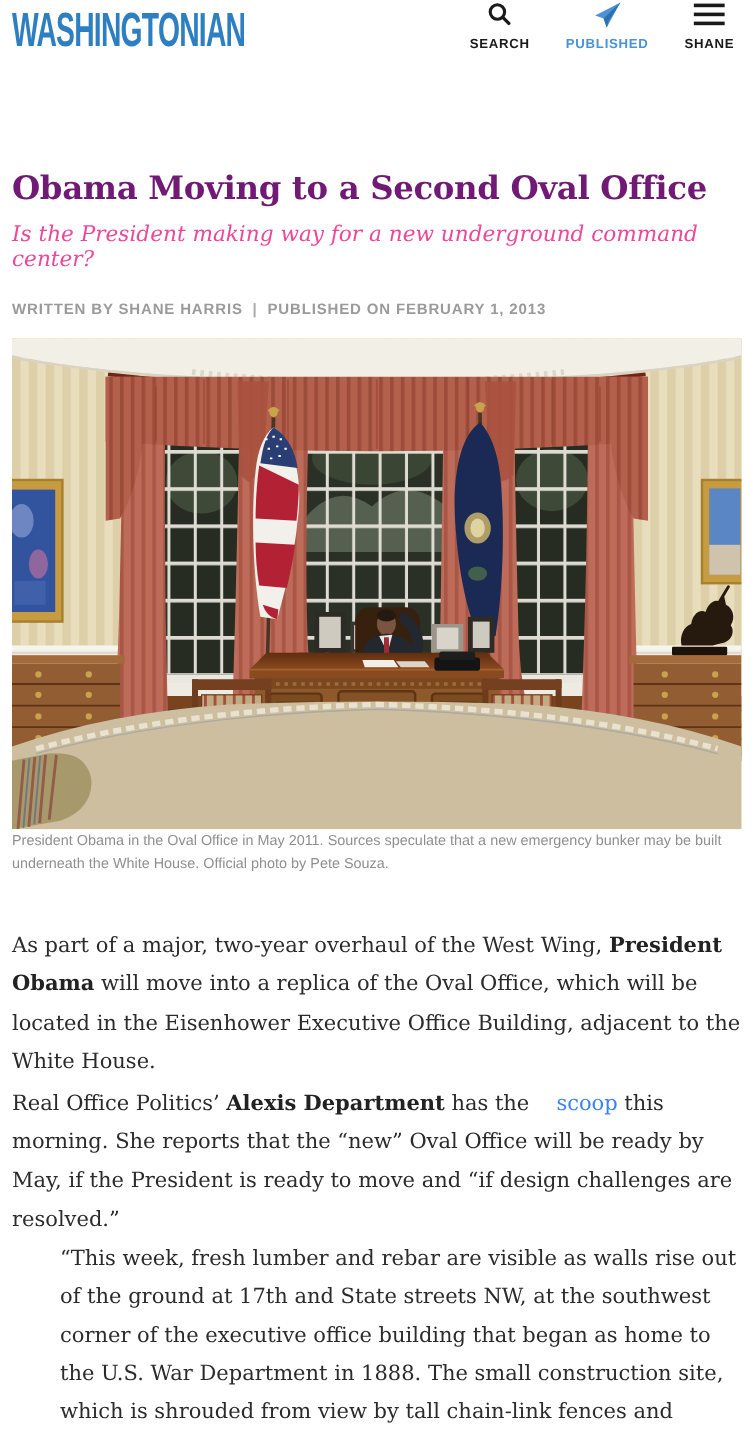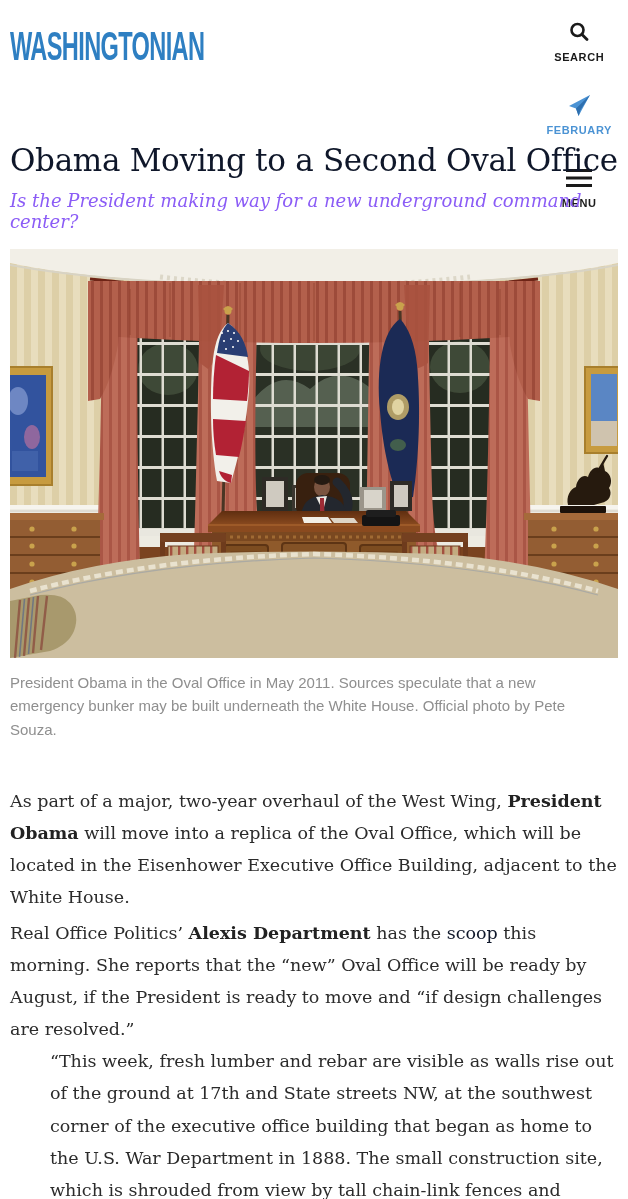--- a/index.html
+++ b/index.html
@@ -5,69 +5,69 @@
   * { margin:0; padding:0; box-sizing:border-box; }
   html,body { background:#ffffff; }
   body {
     width:628px; margin:0 auto;
     font-family:"Liberation Sans", sans-serif;
     color:#2d2d2d;
   }
   .page { width:628px; padding:0 10px; }
 
   
-  header { display:flex; justify-content:space-between; align-items:flex-start; padding-top:20px; height:100px; }
+  header { display:flex; justify-content:space-between; align-items:flex-start; height:100px; }
   .logo { text-decoration:none; display:block; margin-top:6px; cursor:pointer; }
   .logo-text{
     display:inline-block; font-family:"Liberation Sans", sans-serif;
     font-weight:bold; font-size:38px; line-height:1; color:#2e7fc2;
     letter-spacing:-1px; transform:scaleX(0.62) scaleY(1.05); transform-origin:left top;
     white-space:nowrap; text-transform:uppercase;
   }
-  nav { display:flex; gap:30px; padding-right:6px;flex-direction:column; }
+  nav { display:flex; gap:30px; padding-right:6px; }
   .nav-item { display:flex; flex-direction:column; align-items:center; gap:7px; text-decoration:none; cursor:pointer; }
   .nav-label { font-size:11px; font-weight:bold; letter-spacing:.6px; color:#1a1a1a; }
   .nav-item.subscribe .nav-label { color:#4b93d4; }
   .nav-icon { height:24px; display:flex; align-items:center; }
 
   
   h1 {
     margin-top:42px;
     font-family:"DejaVu Serif","Liberation Serif",serif;
-    font-weight:normal; font-size:31px; letter-spacing:-0.3px; color:#0f172a;
+    font-weight:bold; font-size:27px; letter-spacing:-0.3px; color:#701a75;
     white-space:nowrap;
   }
   .subtitle {
     margin-top:12px;
     font-family:"DejaVu Serif","Liberation Serif",serif;
-    font-style:italic; font-size:18px; color:#8b5cf6;
+    font-style:italic; font-size:18px; color:#ec4899;
   }
   .byline {
     margin-top:24px; font-size:12.5px; font-weight:bold; letter-spacing:.7px;
     color:#9a9a9a; text-transform:uppercase;
   }
   .byline .sep { margin:0 4px; color:#aaaaaa; }
 
   
   figure { margin-top:17px; }
   .hero { width:608px; height:409px; overflow:hidden; background:#e7dcba; }
   .hero svg { display:block; }
   figcaption {
-    margin-top:13px; font-size:15px; line-height:1.55; color:#8f8f8f; max-width:600px;
+    font-size:12px; line-height:1.55; color:#8f8f8f; max-width:600px;
   }
 
   
   .body-text {
     margin-top:44px;
     font-family:"DejaVu Serif","Liberation Serif",serif;
     font-size:17.5px; line-height:1.84; color:#2b2b2b;
   }
   .body-text p.sp { margin-bottom:3px; }
   .body-text strong { font-weight:bold; color:#222222; }
-  .body-text a.link { color:#0f172a; text-decoration:none; cursor:pointer; }
+  .body-text a.link { color:#3b82f6; text-decoration:none; cursor:pointer;margin-left:17px; }
   blockquote { margin-left:40px; }
 </style>
 </head>
 <body>
 
 <div class="page">
 
   <header>
     <a class="logo">
       <span class="logo-text">Washingtonian</span>
@@ -82,39 +82,46 @@
         </span>
         <span class="nav-label">SEARCH</span>
       </a>
       <a class="nav-item subscribe">
         <span class="nav-icon">
           <svg width="26" height="24" viewBox="0 0 26 24">
               <path d="M24,2 L3,13 L10,15.4 L12.6,23 L16,16.6 L24,2 Z" fill="#4b93d4"></path>
               <path d="M24,2 L10,15.4 L12.6,23 L14.2,17.6 Z" fill="#2e6fae"></path>
             </svg>
         </span>
-        <span class="nav-label">FEBRUARY</span>
+        <span class="nav-label">PUBLISHED</span>
       </a>
       <a class="nav-item">
         <span class="nav-icon">
           <svg width="26" height="20" viewBox="0 0 26 20">
               <rect x="0" y="1" width="26" height="3" fill="#1a1a1a"></rect>
               <rect x="0" y="8.5" width="26" height="3" fill="#1a1a1a"></rect>
               <rect x="0" y="16" width="26" height="3" fill="#1a1a1a"></rect>
             </svg>
         </span>
-        <span class="nav-label">MENU</span>
+        <span class="nav-label">SHANE</span>
       </a>
     </nav>
   </header>
 
   <main>
     <h1>Obama Moving to a Second Oval Office</h1>
     <p class="subtitle">Is the President making way for a new underground command center?</p>
 
+    <div class="byline">
+      <span>WRITTEN BY</span>
+      <span>SHANE HARRIS</span>
+      <span class="sep">|</span>
+      <span>PUBLISHED ON</span>
+      <span>FEBRUARY 1, 2013</span>
+    </div>
 
     <figure>
       <div class="hero">
         <svg width="608" height="409" viewBox="0 0 608 409">
           <defs>
             <pattern id="wp" width="14" height="12" patternUnits="userSpaceOnUse">
               <rect width="14" height="12" fill="#e8ddbd"></rect>
                 <rect width="7" height="12" fill="#ddcfa7"></rect>
             </pattern>
             <pattern id="curt" width="9" height="10" patternUnits="userSpaceOnUse">
@@ -356,20 +363,20 @@
             <path d="M14.5,350 L9.5,408 M23.5,348 L18.5,405" stroke="#5a6a8a" stroke-width="1.6" opacity=".7"></path>
           </g>
         </svg>
       </div>
       <figcaption>President Obama in the Oval Office in May 2011. Sources speculate that a new emergency bunker may be built underneath the White House. Official photo by Pete Souza.</figcaption>
     </figure>
 
     <div class="body-text">
       <p class="sp"><span>As part of a major, two-year overhaul of the West Wing, </span><strong>President Obama</strong><span> will move into a replica of the Oval Office, which will be located in the Eisenhower Executive Office Building, adjacent to the White House.</span></p>
 
-      <p><span>Real Office Politics’ </span><strong>Alexis Department</strong><span> has the </span><a class="link">scoop</a><span> this morning. She reports that the “new” Oval Office will be ready by August, if the President is ready to move and “if design challenges are resolved.”</span></p>
+      <p><span>Real Office Politics’ </span><strong>Alexis Department</strong><span> has the </span><a class="link">scoop</a><span> this morning. She reports that the “new” Oval Office will be ready by May, if the President is ready to move and “if design challenges are resolved.”</span></p>
 
       <blockquote>“This week, fresh lumber and rebar are visible as walls rise out of the ground at 17th and State streets NW, at the southwest corner of the executive office building that began as home to the U.S. War Department in 1888. The small construction site, which is shrouded from view by tall chain-link fences and forest-green tarps, signals one of the preparatory phases for the eventual West Wing overhaul, according to sources familiar with the plans.”</blockquote>
 
     </div>
   </main>
 
 </div>
 
 </body></html>

